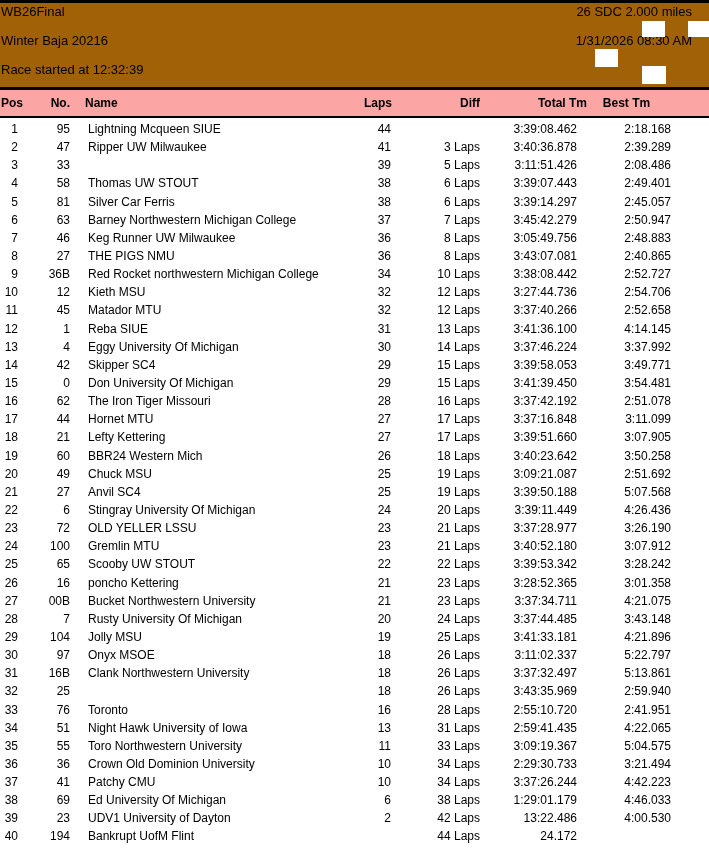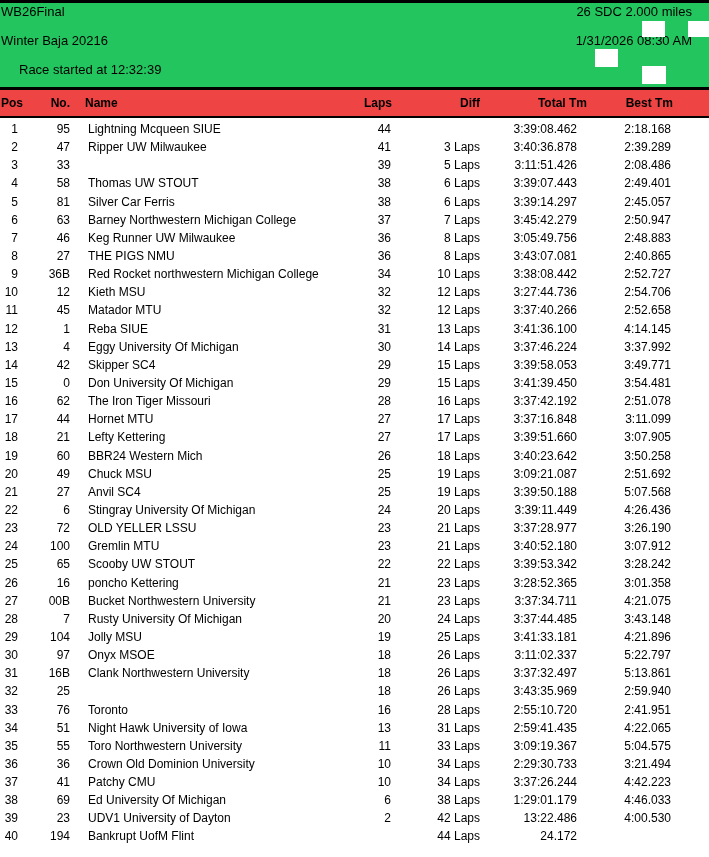--- a/index.html
+++ b/index.html
@@ -3,51 +3,51 @@
 <meta charset="utf-8">
 <style>
   * { margin:0; padding:0; box-sizing:border-box; }
   html,body { background:#ffffff; }
   body { width:709px; height:857px; font-family:"Liberation Sans", sans-serif; color:#000; }
   .page { position:relative; width:709px; height:857px; background:#ffffff; overflow:hidden; }
 
   
   .report-header {
     position:absolute; left:0; top:0; width:709px; height:90px;
-    background:#22c55e;
+    background:#a16207;
     border-top:3px solid #000; border-bottom:3px solid #000;
   }
   .hl { position:absolute; font-size:13px; line-height:15px; white-space:nowrap; color:#000; }
-  .hl.l1 { top:1px; }  .hl.l2 { top:30px; } .hl.l3 { top:59px;padding-left:18px; }
+  .hl.l1 { top:1px; }  .hl.l2 { top:30px; } .hl.l3 { top:59px; }
   .hl.left { left:1px; } .hl.right { right:17px; }
 
   
   .sq { position:absolute; background:#ffffff; }
   .sq1 { left:642px; top:18px; width:23px; height:16px; }
   .sq2 { left:688px; top:18px; width:21px; height:16px; }
   .sq3 { left:595px; top:46px; width:23px; height:18px; }
   .sq4 { left:642px; top:63px; width:24px; height:18px; }
 
   
   .thead {
     position:absolute; left:0; top:90px; width:709px; height:28px;
-    border-bottom:2px solid #000; background:#ef4444;
+    border-bottom:2px solid #000; background:#fca5a5;
   }
   .thead .cell { font-weight:bold; line-height:26px; top:0; }
 
   .cell { position:absolute; font-size:12px; white-space:nowrap; color:#000; }
 
   
   .h-pos   { left:1px; }
   .h-no    { left:20px;  width:50px;  text-align:right; }
   .h-name  { left:85px; }
   .h-laps  { left:330px; width:62px;  text-align:right; }
   .h-diff  { left:400px; width:80px;  text-align:right; }
   .h-total { left:480px; width:107px; text-align:right; }
-  .h-best  { left:580px; width:93px;  text-align:right; }
+  .h-best  { left:580px; width:93px;  text-align:center; }
 
   .tbody { position:absolute; left:0; top:120px; width:709px; }
   .row { position:relative; height:18.15px; }
   .row .cell { top:0; line-height:18.15px; }
 
   
   .c-pos   { left:0;     width:18px;  text-align:right; }
   .c-no    { left:20px;  width:50px;  text-align:right; }
   .c-name  { left:88px; }
   .c-laps  { left:330px; width:61px;  text-align:right; }

